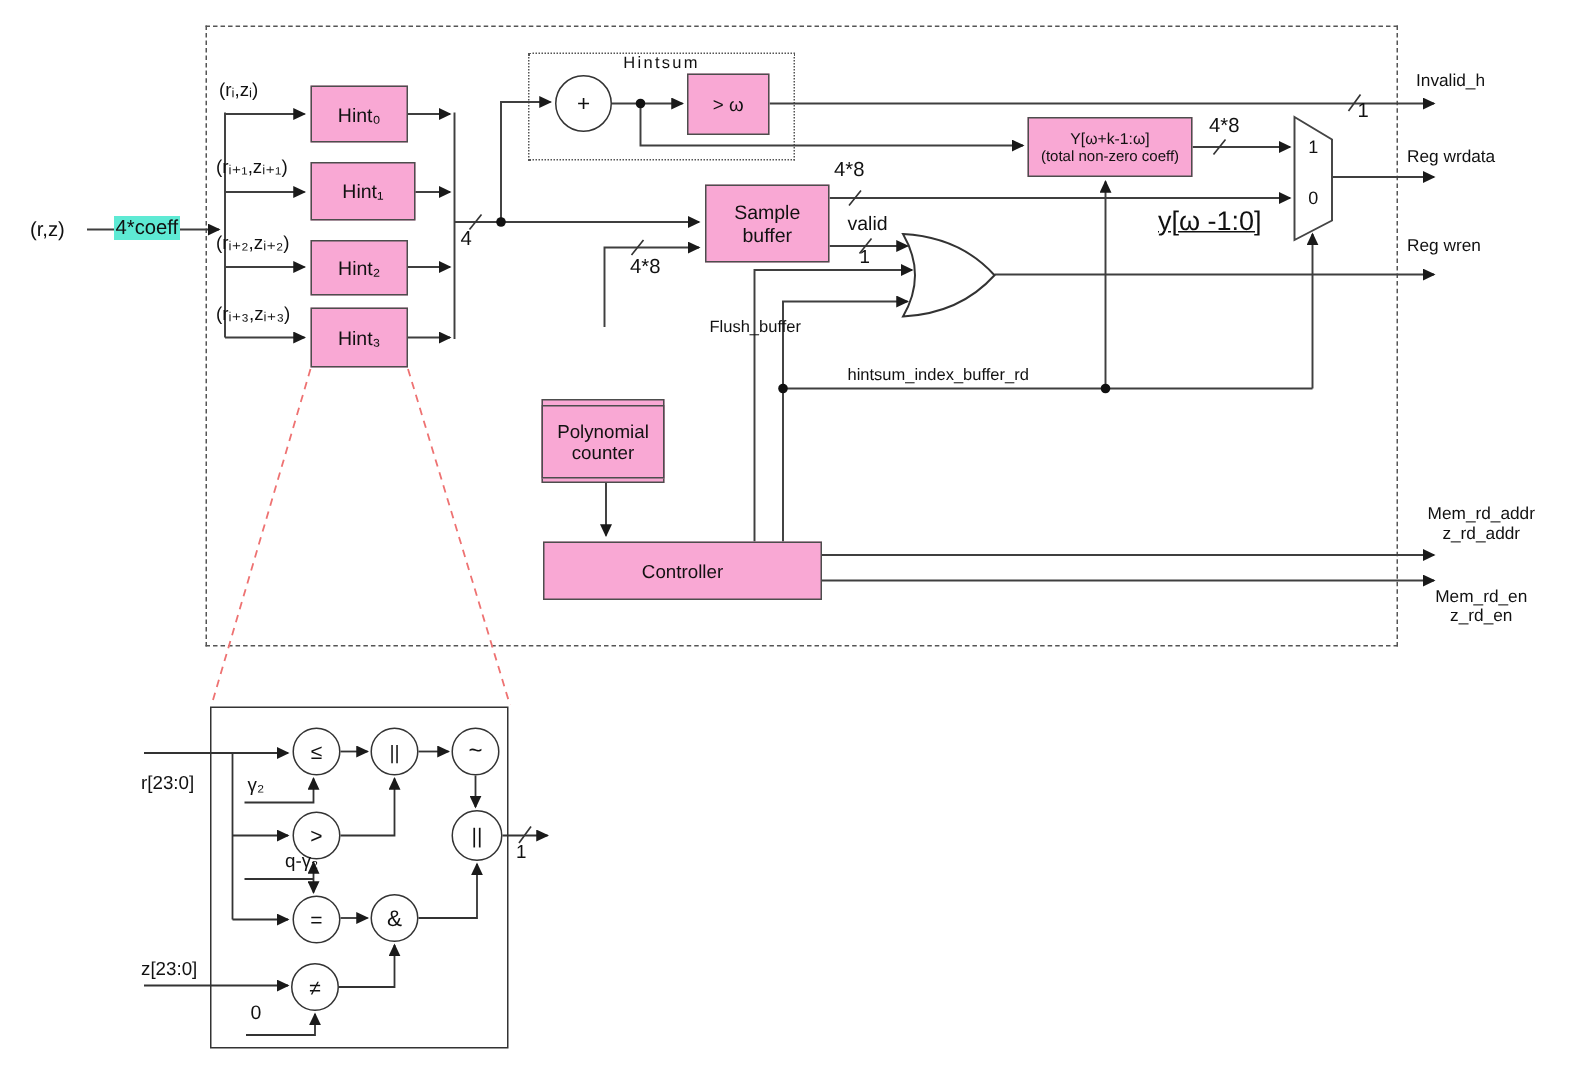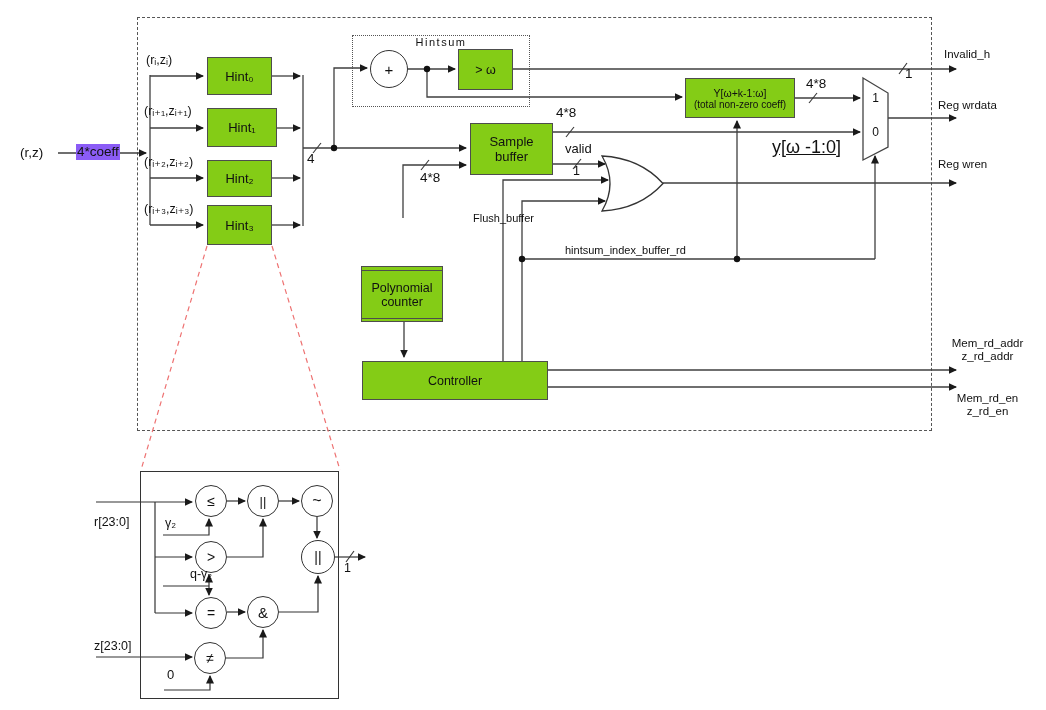--- a/index.html
+++ b/index.html
@@ -1,20 +1,20 @@
 <!DOCTYPE html>
 <html><head>
 <meta charset="utf-8">
 <style>
   html,body{margin:0;padding:0;background:#fff;}
   #stage{position:relative;width:1046px;height:710px;background:#fff;overflow:hidden;
          font-family:"Liberation Sans","DejaVu Sans",sans-serif;color:#111;}
   #wires{position:absolute;left:0;top:0;z-index:1;}
   .lbl{position:absolute;z-index:3;white-space:nowrap;color:#111;line-height:1.15;}
-  .box{position:absolute;z-index:2;border:1.4px solid #4d4d4d;background:#84cc16;
+  .box{position:absolute;z-index:2;border:1.4px solid #4d4d4d;background:#f9a8d4;
        display:flex;flex-direction:column;align-items:center;justify-content:center;
        text-align:center;box-sizing:border-box;}
   .dashedbox{position:absolute;z-index:0;border:1.3px dashed #555;box-sizing:border-box;background:transparent;}
   .dottedbox{position:absolute;z-index:0;border:1.3px dotted #555;box-sizing:border-box;background:transparent;}
   .circ{position:absolute;z-index:2;width:32px;height:32px;border:1.3px solid #333;border-radius:50%;
         background:#fff;display:flex;align-items:center;justify-content:center;box-sizing:border-box;}
   .ctr{text-align:center;}
 </style>
 </head>
 <body>
@@ -153,21 +153,21 @@
     <span>counter</span>
     </div>
 
   <div class="box" style="left:362px;top:361px;width:186px;height:39px;font-size:12.5px;">
     <span>Controller</span>
     </div>
 
   <div class="box" style="left:140px;top:471px;width:199px;height:228px;background:transparent;border-color:#333;"></div>
 
   <div class="lbl" style="left:20px;top:145px;font-size:13.5px;">(r,z)</div>
-  <div class="lbl" style="left:76px;top:144px;font-size:13.5px;background:#8b5cf6;padding:0 1px;">4*coeff</div>
+  <div class="lbl" style="left:76px;top:144px;font-size:13.5px;background:#5eead4;padding:0 1px;">4*coeff</div>
 
   <div class="lbl" style="left:146px;top:53px;font-size:12.5px;">(rᵢ,zᵢ)</div>
   <div class="lbl" style="left:144px;top:104px;font-size:12.5px;">(rᵢ₊₁,zᵢ₊₁)</div>
   <div class="lbl" style="left:144px;top:155px;font-size:12.5px;">(rᵢ₊₂,zᵢ₊₂)</div>
   <div class="lbl" style="left:144px;top:202px;font-size:12.5px;">(rᵢ₊₃,zᵢ₊₃)</div>
 
   <div class="lbl" style="left:307px;top:151px;font-size:13.5px;">4</div>
   <div class="lbl ctr" style="left:352px;top:36px;width:178px;font-size:11px;letter-spacing:1.5px;">Hintsum</div>
 
   <div class="lbl" style="left:556px;top:105px;font-size:13.5px;">4*8</div>

